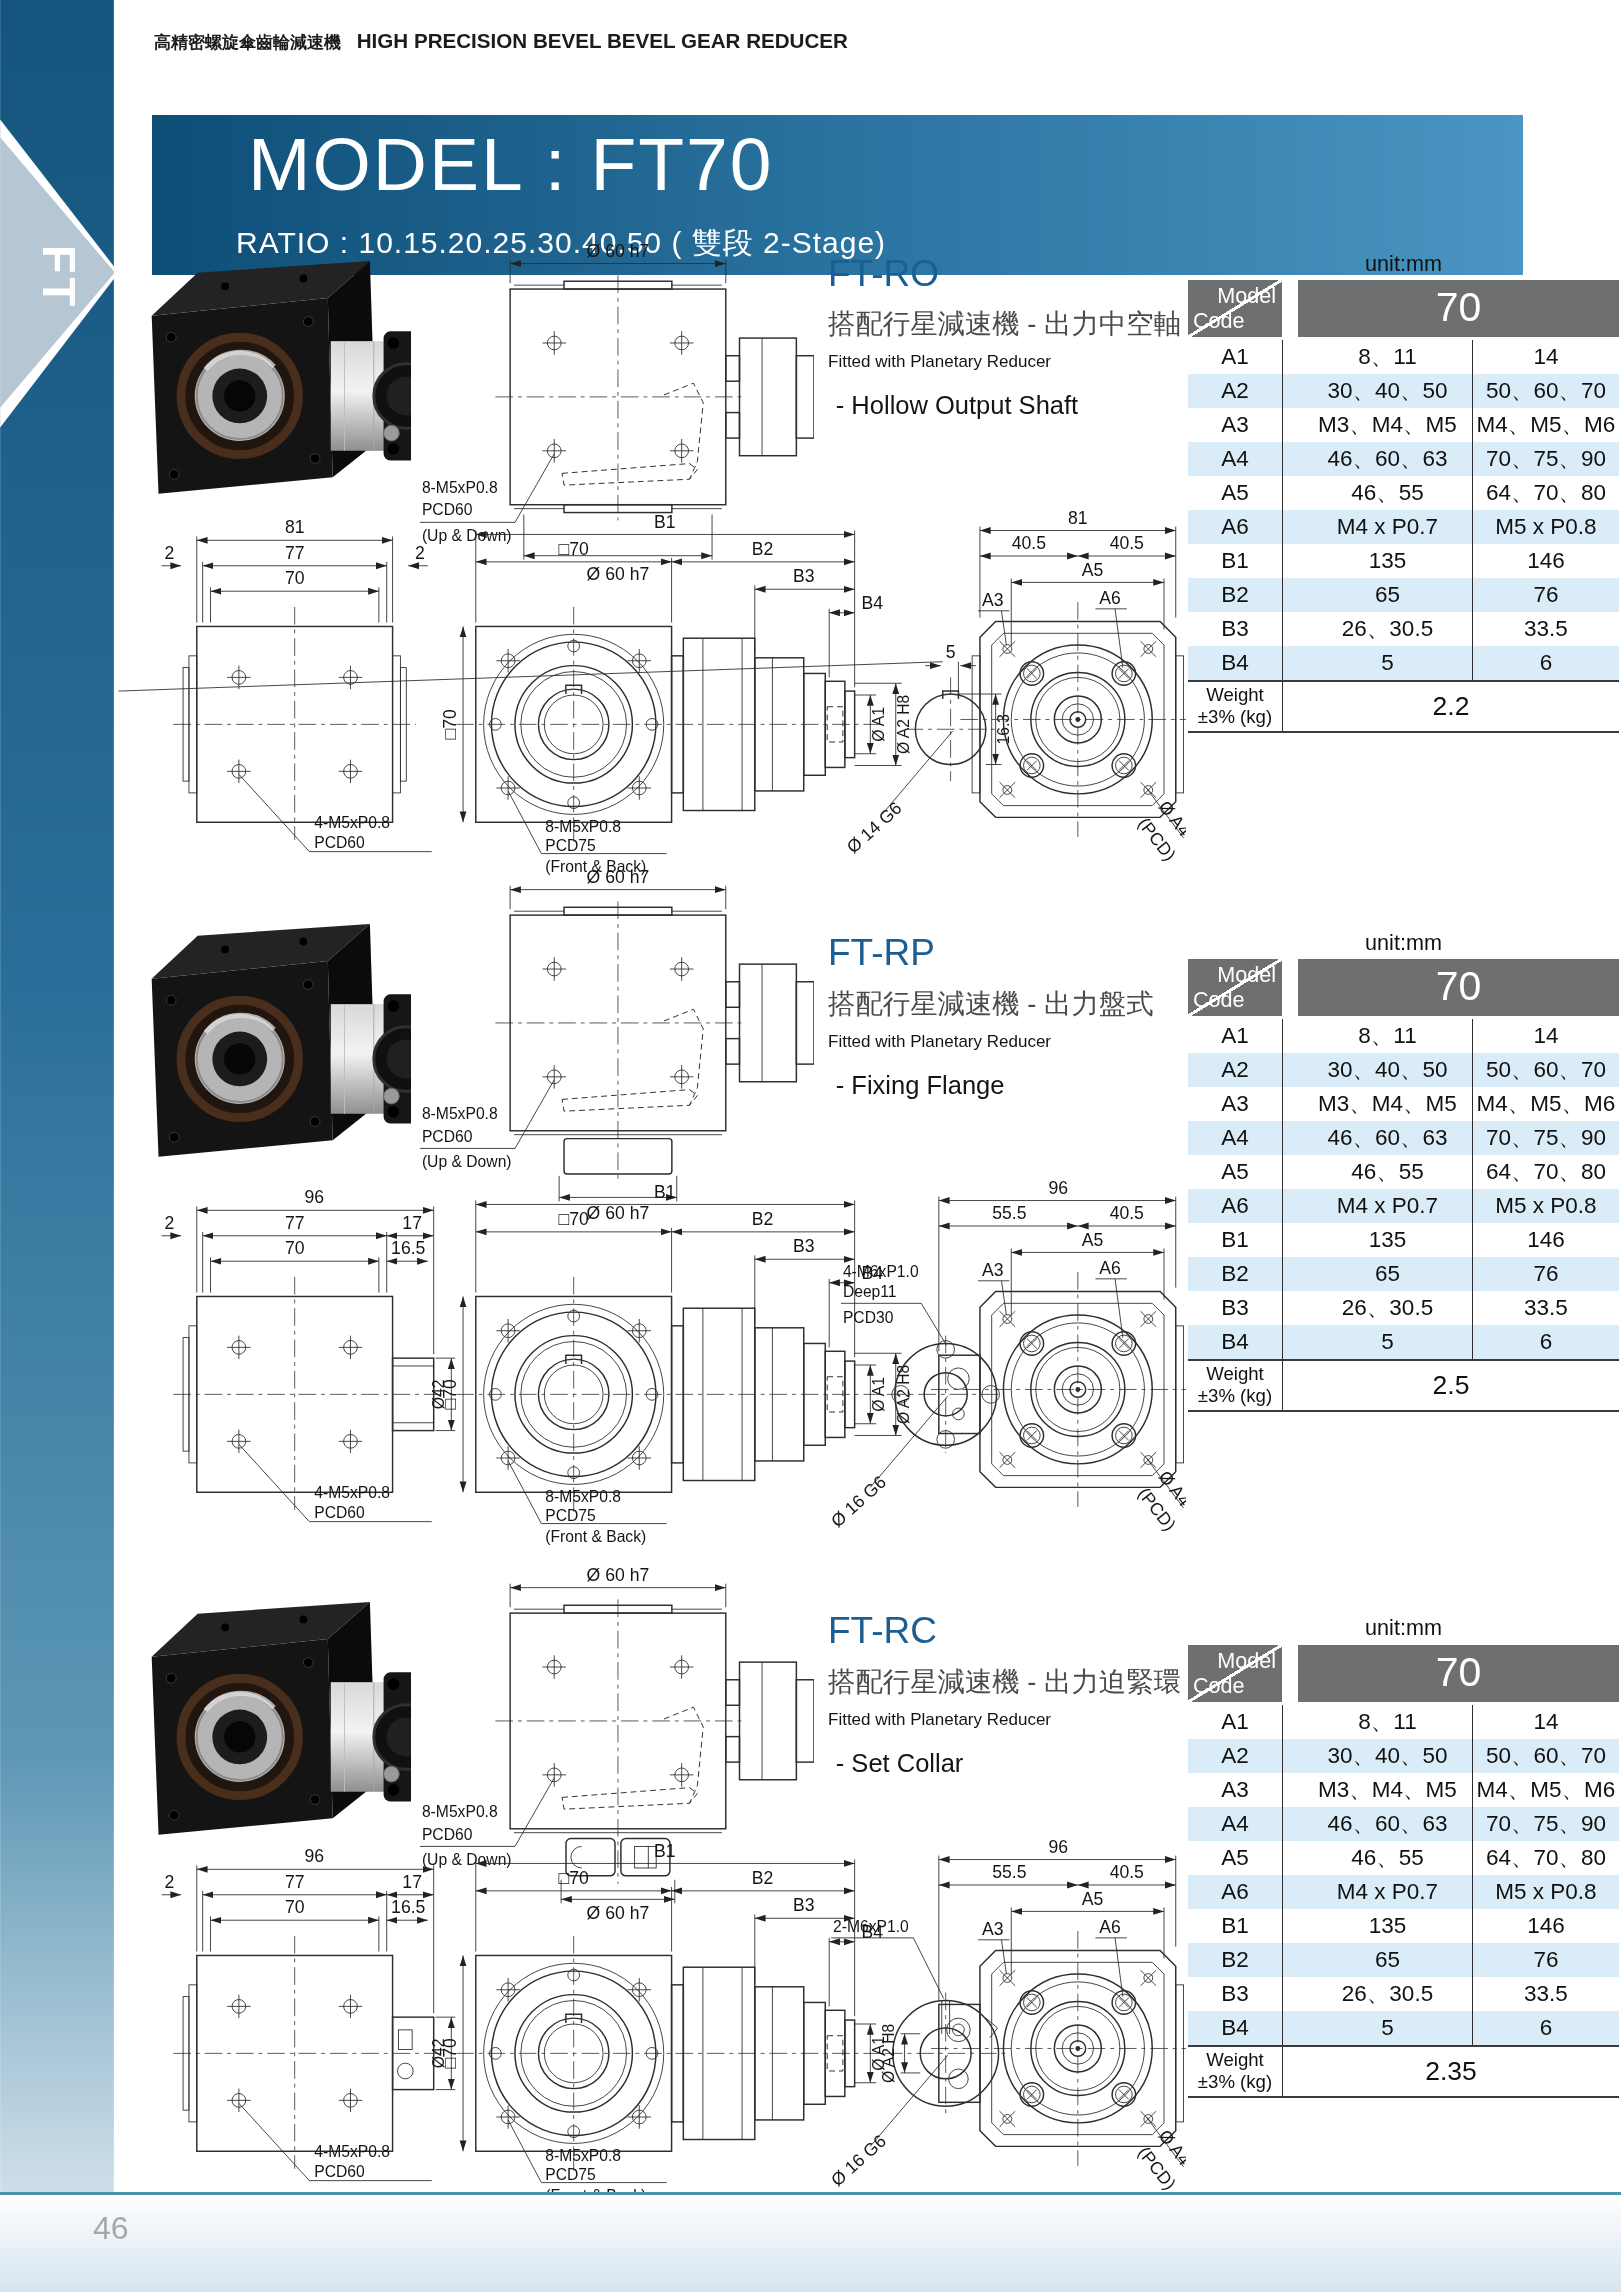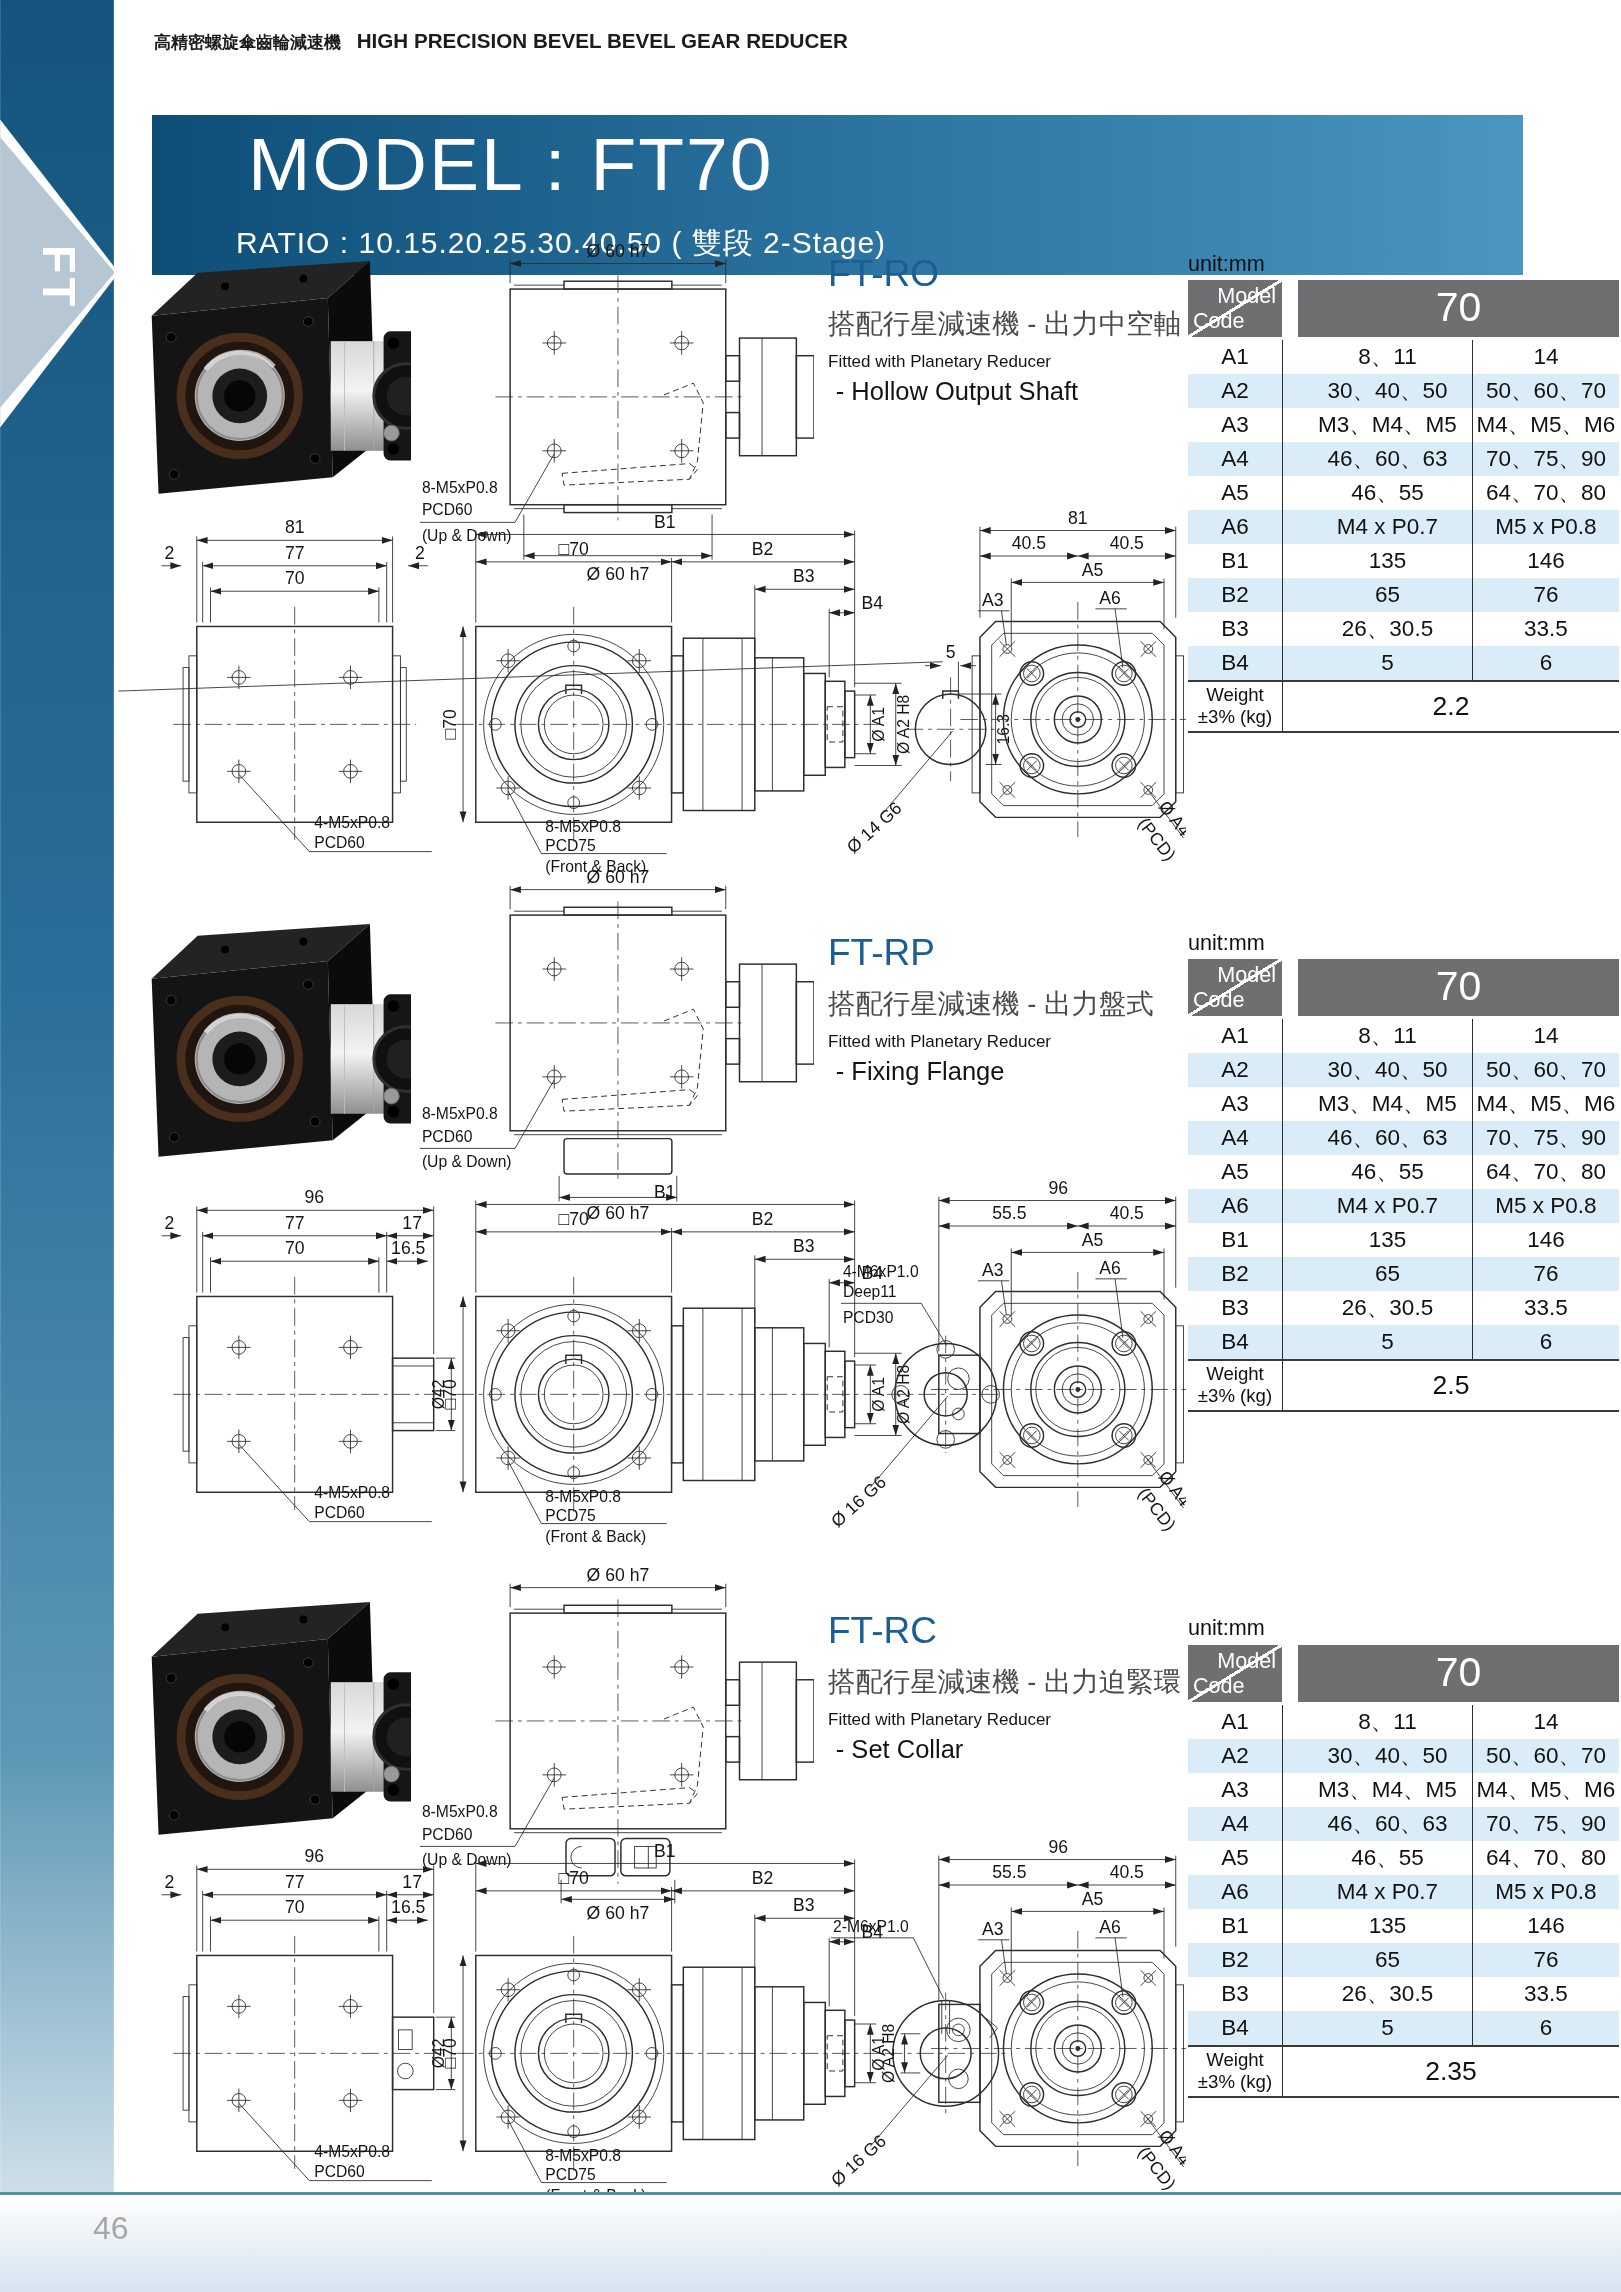--- a/index.html
+++ b/index.html
@@ -18,23 +18,23 @@
   .banner{position:absolute;left:152px;top:71px;width:1371px;height:160px;background:linear-gradient(90deg,#0d4e77 0%,#2d76a3 55%,#4a95c1 100%);margin-top:44px;}
   .banner .model{position:absolute;left:96px;top:5.9px;font-size:75px;color:#ffffff;letter-spacing:2px;}
   .banner .ratio{position:absolute;left:84px;top:108px;font-size:30px;color:#ffffff;letter-spacing:1px;}
 
   .sec{position:absolute;left:0;width:1621px;}
 
   .titleblock{position:absolute;width:412px;}
   .titleblock .code{font-size:37px;color:#1b5e93;}
   .titleblock .zh{font-size:27.4px;color:#4b4b4b;margin-top:11.8px;}
   .titleblock .en1{font-size:17px;color:#141414;margin-top:9.8px;}
-  .titleblock .en2{font-size:25.5px;color:#141414;margin-top:5px;padding-left:7.8px;}
-
-  .unitlbl{position:absolute;width:431px;text-align:left;font-size:21.6px;color:#111;}
+  .titleblock .en2{font-size:25.5px;color:#141414;margin-top:19px;padding-left:7.8px;}
+
+  .unitlbl{position:absolute;width:431px;text-align:center;font-size:21.6px;color:#111;}
 
   
   .tbl{position:absolute;width:431px;}
   .thead{display:flex;gap:16px;margin-bottom:2.9px;}
   .corner{position:relative;width:94px;height:57px;background:#6e6f71 linear-gradient(to bottom right,rgba(0,0,0,0) calc(50% - 1.5px),#fff calc(50% - 1.5px),#fff calc(50% + 1.5px),rgba(0,0,0,0) calc(50% + 1.5px));}
   .corner .c-top{position:absolute;top:2.9px;right:5.9px;color:#fff;font-size:21.6px;}
   .corner .c-bot{position:absolute;bottom:2.9px;left:4.9px;color:#fff;font-size:21.6px;}
   .mcol{flex:1;height:57px;background:#6e6f71;color:#fff;font-size:41px;text-align:center;line-height:55px;}
   .tbl table{border-collapse:collapse;width:100%;}
   .tbl td{height:34px;text-align:center;font-size:22.5px;color:#111;padding:0;}

